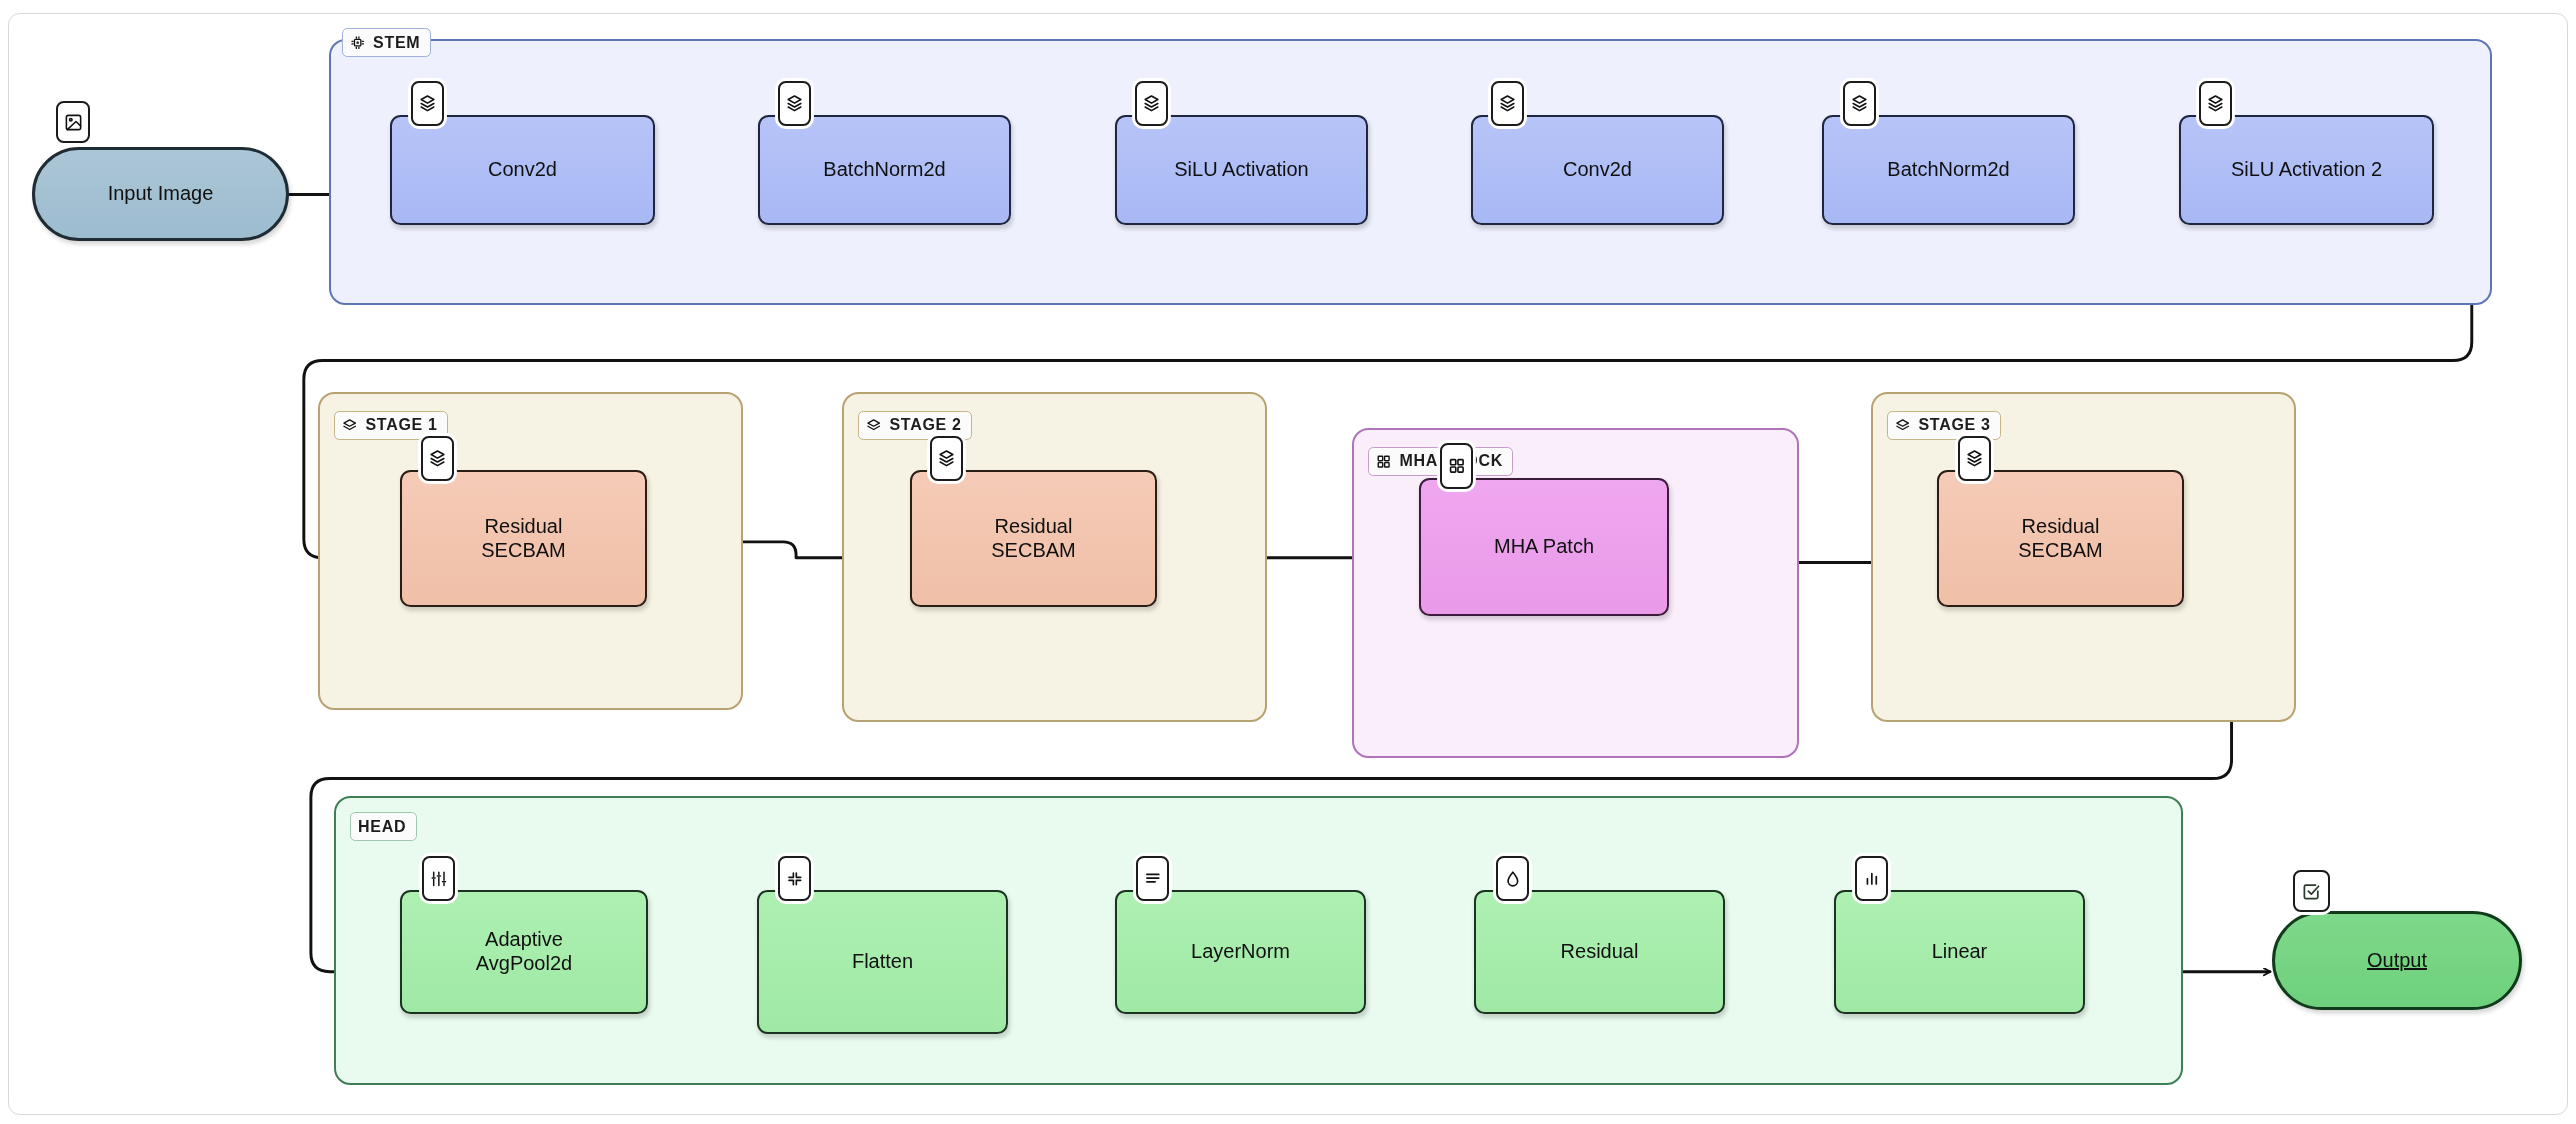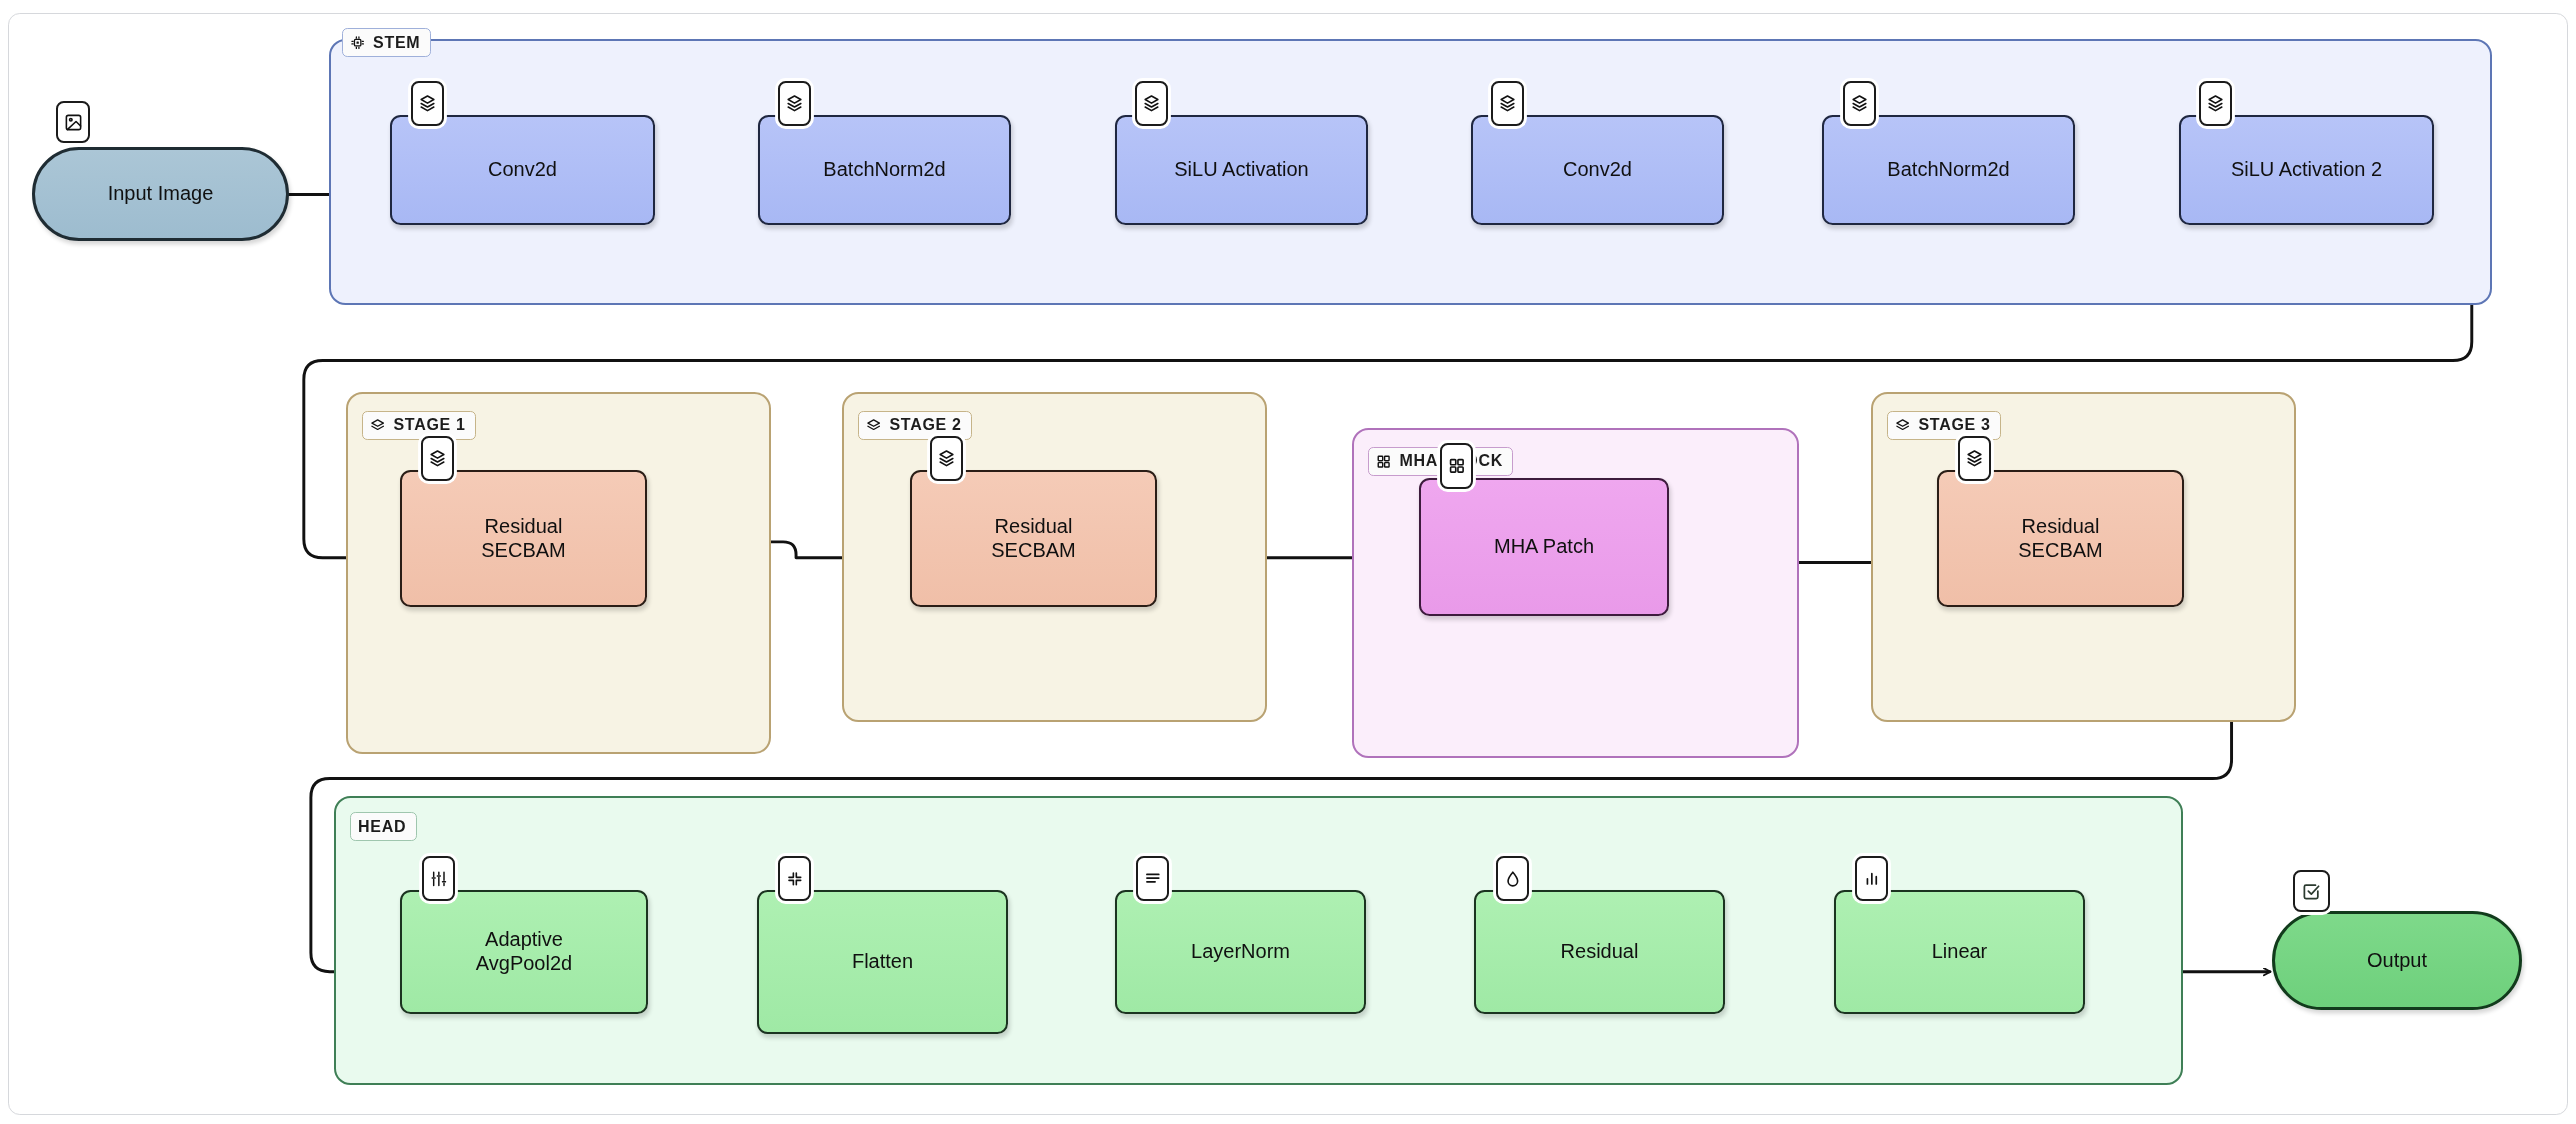--- a/index.html
+++ b/index.html
@@ -76,21 +76,21 @@
   .n-salmon{ background:linear-gradient(180deg,#f5cbb7 0%,#f0bfa8 100%); border-color:#2a1d16; }
   .n-pink{ background:linear-gradient(180deg,#efa7ef 0%,#e99ae9 100%); border-color:#3d1b3d; }
   .n-green{ background:linear-gradient(180deg,#aef0b2 0%,#9fe9a5 100%); border-color:#1b3320; }
 
   
   .n-pill{
     border-radius:588px;
     border-width:3.5px;
   }
   .n-input{ background:linear-gradient(180deg,#abc6d6 0%,#9dbccf 100%); border-color:#1f2c33; }
-  .n-output{ background:linear-gradient(180deg,#7ed98a 0%,#6ed07c 100%); border-color:#123b1c; }
+  .n-output{ background:linear-gradient(180deg,#7ed98a 0%,#6ed07c 100%); border-color:#123b1c;text-decoration:underline; }
 
   
   .badge{
     position:absolute;
     background:#ffffff;
     border:2.4px solid #1b1b1b;
     border-radius:7.7px;
     display:flex; align-items:center; justify-content:center;
     box-shadow:0 0 0 2.9px #ffffff;
     z-index:6;
@@ -141,21 +141,21 @@
       <svg width="15.3" height="15.3" viewBox="0 0 24 24" fill="none" stroke="#111" stroke-width="2" stroke-linecap="round" stroke-linejoin="round">
         <rect x="7" y="7" width="10" height="10" rx="1.5"></rect>
         <rect x="10.2" y="10.2" width="3.6" height="3.6" rx="0.6" fill="#111" stroke="none"></rect>
         <path d="M10 3v2M14 3v2M10 19v2M14 19v2M3 10h2M3 14h2M19 10h2M19 14h2"></path>
       </svg>
     </span>
     <span>STEM</span>
   </div>
 </div>
 
-<div class="group g-stage" style="left:346px; top:392px; width:425px; height:362px;">
+<div class="group g-stage" style="left:318px; top:392px; width:425px; height:318px;">
   <div class="group-label" style="left:14px; top:16.5px;">
     <span>
       <svg width="15.3" height="15.3" viewBox="0 0 24 24" fill="none" stroke="#111" stroke-width="2" stroke-linecap="round" stroke-linejoin="round">
         <path d="M12 3 L21 8 L12 13 L3 8 Z"></path>
         <path d="M3 13 L12 18 L21 13"></path>
       </svg>
     </span>
     <span>STAGE 1</span>
   </div>
 </div>

